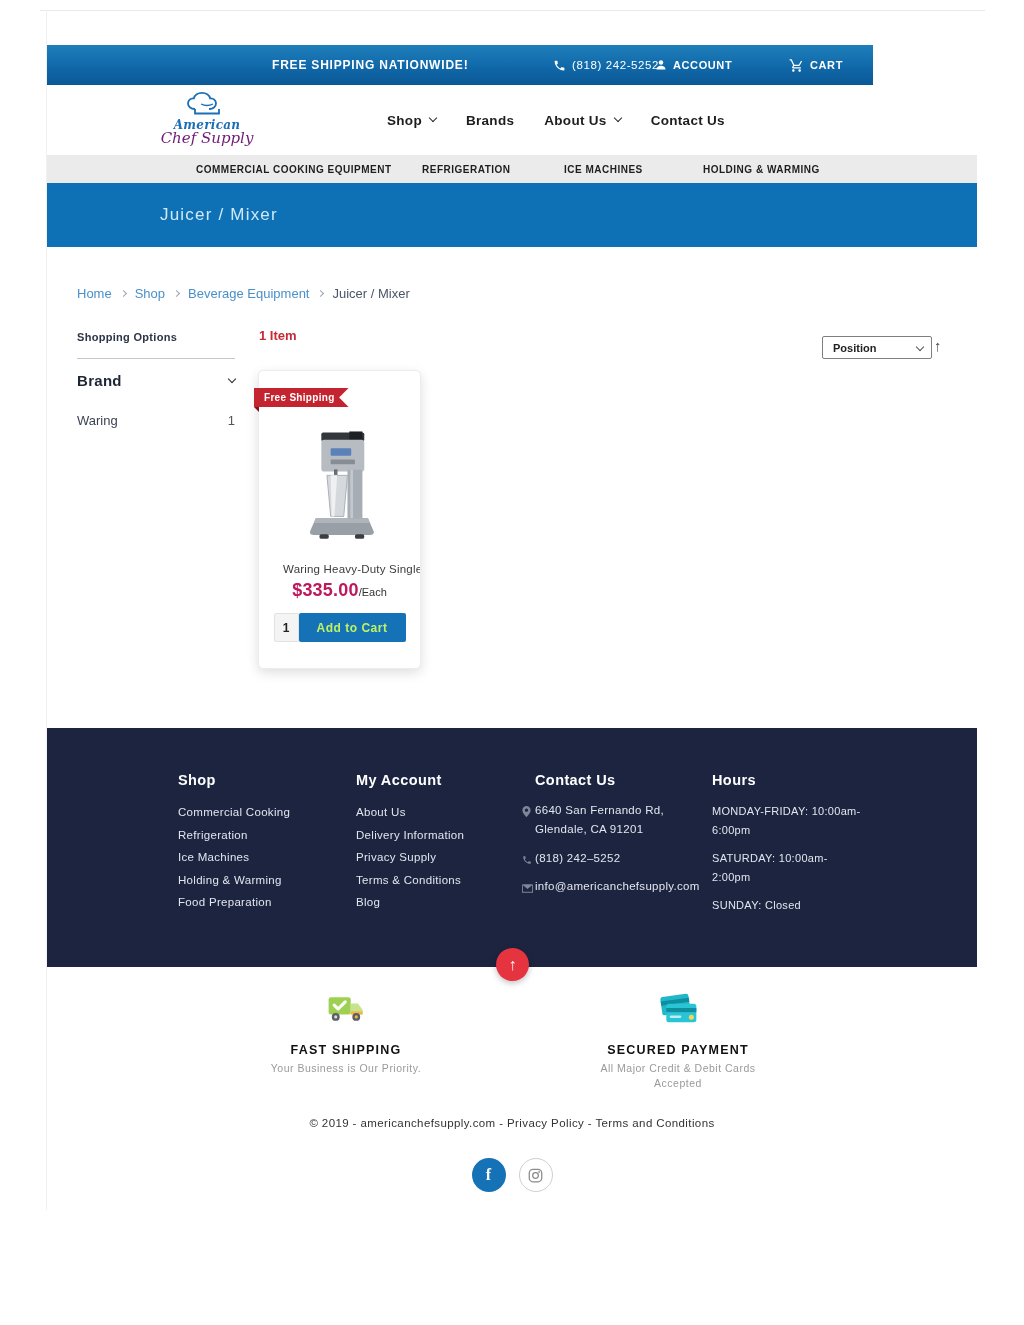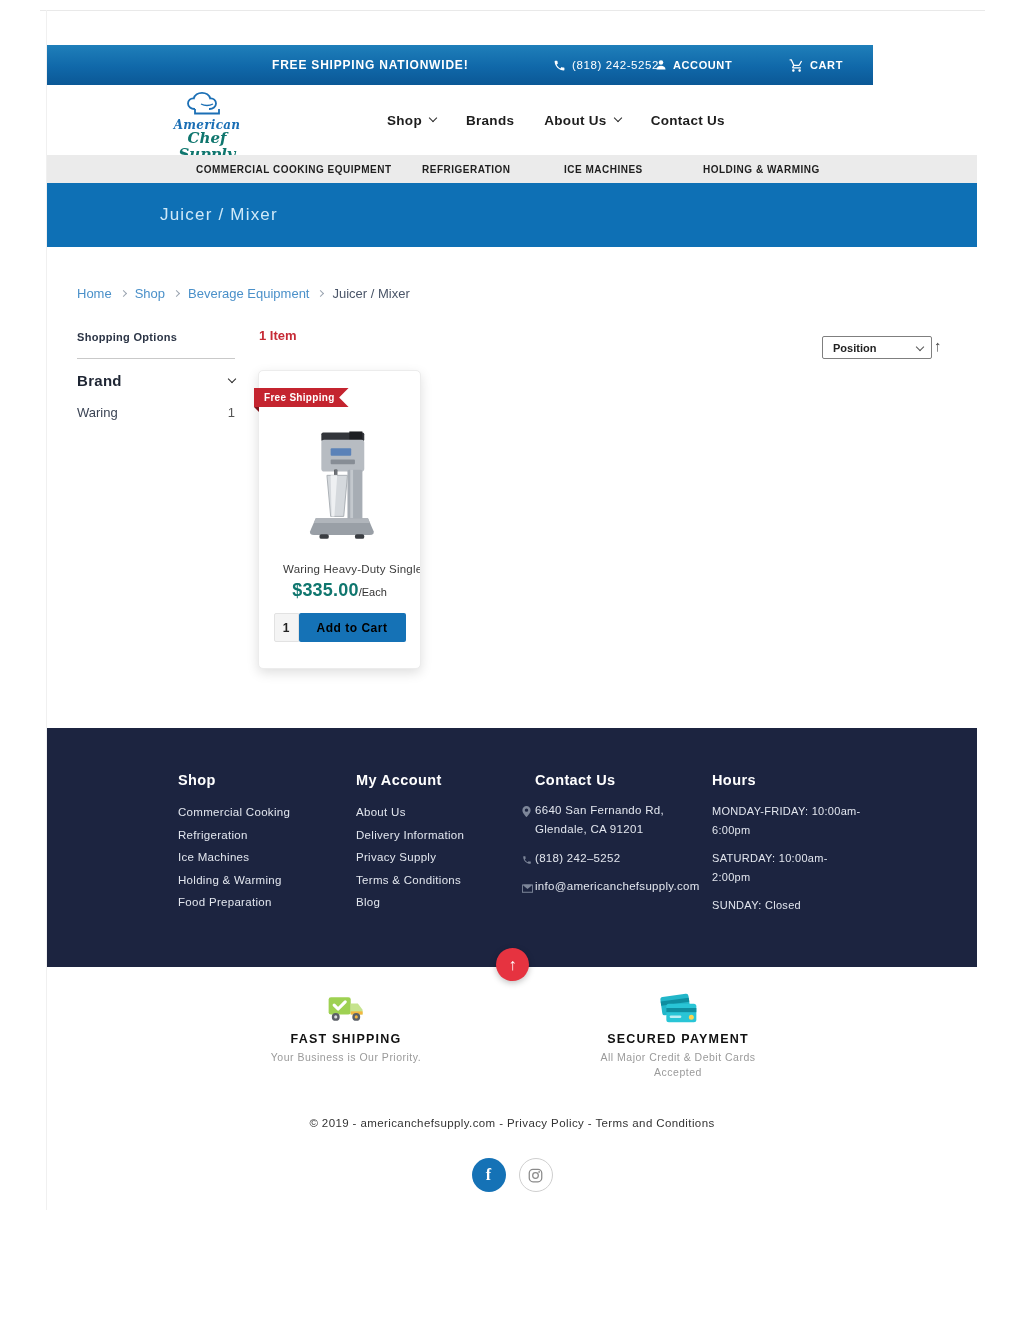--- a/index.html
+++ b/index.html
@@ -21,22 +21,22 @@
   .topbar .account { left:608px; }
   .topbar .cart { left:742px; }
   .topbar svg { display:block; }
 
   
   .header { position:absolute; left:47px; top:85px; width:930px; height:70px; background:#fff; }
   .logo { position:absolute; left:110px; top:5px; width:100px; text-align:center; cursor:pointer; }
   .logo .hat { display:block; margin:0 auto; }
   .logo .l1 { font-family:"DejaVu Serif", serif; font-style:italic; font-weight:bold;
     color:#1b6fb5; font-size:12px; line-height:10px; letter-spacing:.3px; }
-  .logo .l2 { font-family:"DejaVu Serif", serif; font-style:italic; font-weight:bold;
-    color:#0f766e; font-size:15px; line-height:16px; }
+  .logo .l2 { font-family:"DejaVu Serif", serif; font-style:italic; font-weight:normal;
+    color:#701a75; font-size:15px; line-height:16px; }
   .mainnav { position:absolute; left:340px; top:0; height:70px; display:flex; align-items:center; gap:30px; }
   .mainnav .navitem { display:flex; align-items:center; font-size:13.5px; font-weight:bold;
     color:#1d1d1d; letter-spacing:.3px; cursor:pointer; }
   .chev { display:inline-block; width:6px; height:6px; border-right:1.8px solid #2a2a2a;
     border-bottom:1.8px solid #2a2a2a; transform:rotate(45deg); margin-left:8px; margin-top:-4px; }
 
   
   .catbar { position:absolute; left:47px; top:155px; width:930px; height:28px; background:#ebebeb; }
   .catbar .cat { position:absolute; top:0; height:28px; display:flex; align-items:center;
     font-size:10px; font-weight:bold; color:#1e1e1e; letter-spacing:.5px; cursor:pointer; }
@@ -52,21 +52,21 @@
   .breadcrumb .sep { display:inline-block; width:5px; height:5px; border-right:1.5px solid #9aa4b0;
     border-bottom:1.5px solid #9aa4b0; transform:rotate(-45deg); }
   .breadcrumb .current { color:#4a5568; }
 
   
   .sidebar { position:absolute; left:77px; top:331px; width:158px; }
   .sidebar .so-title { font-size:11px; font-weight:bold; color:#2b3445; letter-spacing:.3px; }
   .sidebar .rule { margin-top:15px; border-top:1px solid #c9c9c9; }
   .sidebar .group { margin-top:13px; display:flex; justify-content:space-between; align-items:center; cursor:pointer; }
   .sidebar .group .glabel { font-size:15px; font-weight:bold; color:#1e2533; letter-spacing:.3px; }
-  .sidebar .opt { margin-top:16px; display:flex; justify-content:space-between; font-size:13px; cursor:pointer;gap:8px; }
+  .sidebar .opt { margin-top:24px; display:flex; justify-content:space-between; font-size:13px; cursor:pointer;gap:8px; }
   .sidebar .opt .olabel { color:#3a4354; }
   .sidebar .opt .ocount { color:#555; }
 
   
   .item-count { position:absolute; left:259px; top:328px; font-size:13px; font-weight:bold; color:#c62a35; }
   .sortbox { position:absolute; left:822px; top:336px; width:110px; height:23px; border:1px solid #7f7f7f;
     background:#fff; display:flex; align-items:center; font-size:11px; font-weight:bold; color:#222;
     padding:0 8px 0 10px; cursor:pointer; justify-content:space-between; border-radius:2px; }
   .sortbox .chev { border-color:#555; margin:0 0 2px 0; }
   .sort-dir { position:absolute; left:934px; top:337px; font-size:15px; font-weight:bold; color:#4c4c4c; cursor:pointer; }
@@ -76,26 +76,26 @@
     border:1px solid #ececec; border-radius:5px; box-shadow:0 4px 12px rgba(0,0,0,.13); }
   .ribbon { position:absolute; left:-5px; top:17px; height:19px; line-height:19px; padding:0 14px 0 10px;
     background:#c4242f; color:#fff; font-size:10px; font-weight:bold; letter-spacing:.3px;
     clip-path:polygon(0 0,100% 0,90% 50%,100% 100%,0 100%); }
   .ribbon-fold { position:absolute; left:-5px; top:36px; width:0; height:0;
     border-top:5px solid #7e1119; border-left:5px solid transparent; }
   .prod-img { margin-top:34px; height:150px; display:flex; align-items:center; justify-content:center; cursor:pointer; }
   .prod-title { margin-top:8px; font-size:11.5px; color:#3c3c3c; letter-spacing:.2px;
     white-space:nowrap; overflow:hidden; padding:0 24px; cursor:pointer; }
   .price-row { margin-top:5px; text-align:center; }
-  .price { font-size:18px; font-weight:bold; color:#0f766e; letter-spacing:.2px; }
+  .price { font-size:18px; font-weight:bold; color:#be185d; letter-spacing:.2px; }
   .unit { font-size:11px; color:#333; }
   .buy-row { margin-top:12px; display:flex; justify-content:center; }
   .qty { width:25px; height:29px; border:1px solid #e2e2e2; background:#f4f4f4; text-align:center;
     font-family:"Liberation Sans",sans-serif; font-size:12px; font-weight:bold; color:#222; border-radius:2px 0 0 2px; }
-  .addcart { width:107px; height:29px; border:none; background:#1572b6; color:#000000; font-family:"Liberation Sans",sans-serif;
+  .addcart { width:107px; height:29px; border:none; background:#1572b6; color:#bef264; font-family:"Liberation Sans",sans-serif;
     font-size:12px; font-weight:bold; letter-spacing:.5px; border-radius:2px; cursor:pointer; }
 
   
   .footer { position:absolute; left:47px; top:728px; width:930px; height:239px; background:#1c2440; color:#fff; }
   .fcols { display:flex; padding:44px 0 0 131px; }
   .fcol h3 { font-size:14.5px; font-weight:bold; letter-spacing:.4px; }
   .fcol .links { margin-top:13px; }
   .fcol .links a { display:block; font-size:11.5px; color:#e2e6ee; text-decoration:none;
     letter-spacing:.3px; line-height:22.5px; cursor:pointer; }
   .fc-shop { width:178px; } .fc-account { width:166px; } .fc-contact { width:190px; } .fc-hours { width:150px; }
@@ -110,21 +110,21 @@
 
   
   .scrolltop { position:absolute; left:496px; top:948px; width:33px; height:33px; border-radius:50%;
     background:#e63340; color:#fff; border:none; font-size:16px; font-weight:bold; cursor:pointer;
     display:flex; align-items:center; justify-content:center; box-shadow:0 2px 6px rgba(0,0,0,.25); }
 
   
   .feature { position:absolute; width:180px; text-align:center; }
   .f1 { left:256px; top:990px; } .f2 { left:422px; top:990px; } .f3 { left:588px; top:990px; }
   .feature .ficon { height:34px; display:flex; align-items:flex-end; justify-content:center; }
-  .feature .ftitle { margin-top:8px; font-size:12.5px; font-weight:bold; color:#111; letter-spacing:1.2px; }
+  .feature .ftitle { margin-top:19px; font-size:12.5px; font-weight:bold; color:#111; letter-spacing:1.2px; }
   .feature .fsub { margin-top:4px; font-size:10.5px; color:#9a9a9a; letter-spacing:.5px; line-height:15px; }
 
   
   .copyright { position:absolute; left:47px; top:1117px; width:930px; text-align:center;
     font-size:11.5px; color:#333; letter-spacing:.4px; }
   .social { position:absolute; left:47px; top:1158px; width:930px; display:flex; justify-content:center; gap:13px; }
   .soc { width:34px; height:34px; border-radius:50%; display:flex; align-items:center; justify-content:center; cursor:pointer; }
   .soc-fb { background:#1572b6; color:#fff; font-size:16px; font-weight:bold; font-family:"Liberation Serif",serif; }
   .soc-ig { background:#fff; border:1px solid #cfcfcf; }
 </style>

